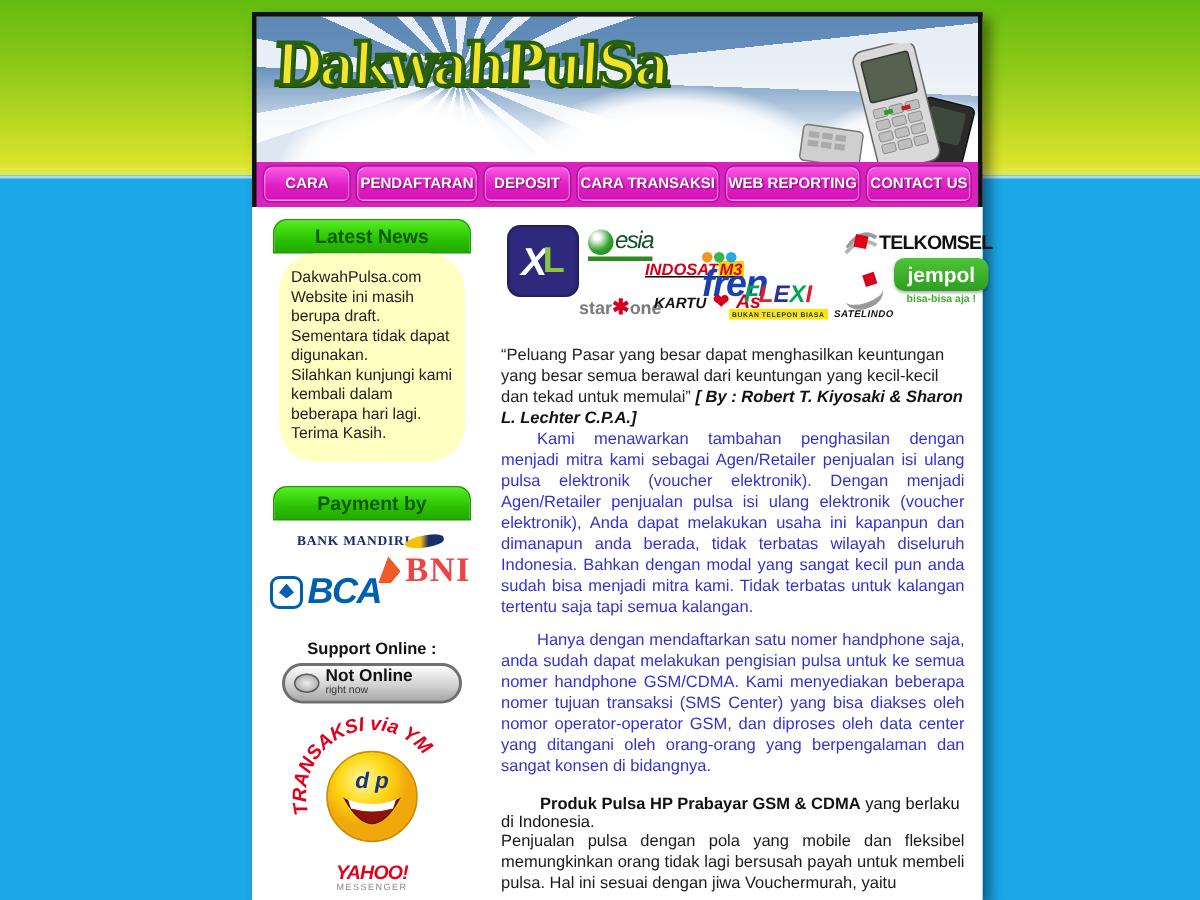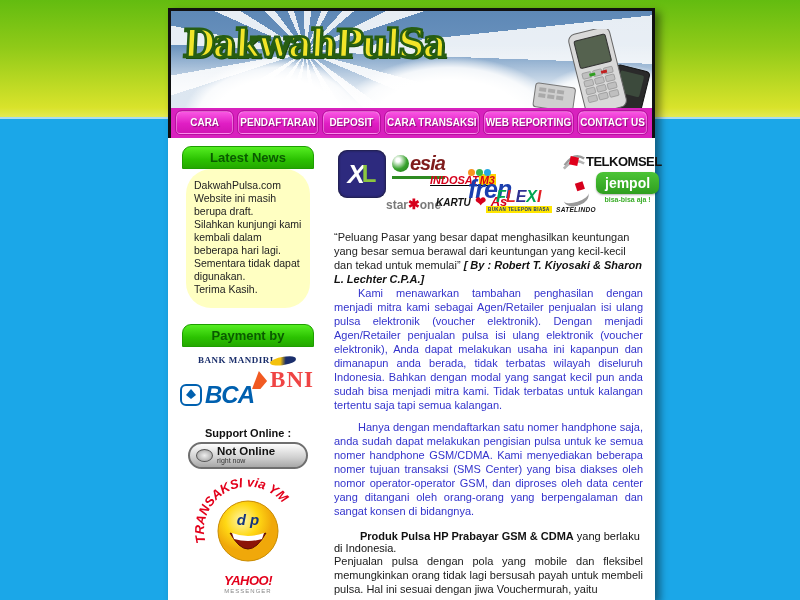--- a/index.html
+++ b/index.html
@@ -83,21 +83,21 @@
 
   
   .operators { position:relative; height:76px; margin-top:2px; }
   .op { position:absolute; white-space:nowrap; }
   .xl-box { left:4px; top:2px; width:48px; height:48px; background:#2D2A7E; border-radius:9px;
     display:flex; align-items:center; justify-content:center; box-shadow:inset 0 0 3px #111; }
   .xl-x { color:#fff; font-size:26px; font-weight:bold; font-style:italic; }
   .xl-l { color:#8CC63F; font-size:24px; font-weight:bold; margin-left:-3px; }
   .esia-top { left:58px; top:4px; display:flex; align-items:center; border-bottom:3px solid #2E8B22; padding-bottom:1px; }
   .esia-ball { width:17px; height:17px; border-radius:50%; background:radial-gradient(circle at 35% 30%,#fff 12%,#37A12C 55%,#1E7A17); margin-right:1px; }
-  .esia-top-txt { font-size:20px; font-weight:bold; font-style:italic; color:#7f1d1d; letter-spacing:-1px; }
+  .esia-top-txt { font-size:16px; font-weight:normal; font-style:italic; color:#14532d; letter-spacing:-1px; }
   .im3 { left:96px; top:26px; font-size:11px; font-weight:bold; font-style:italic;text-decoration:underline; }
   .im3-a { color:#D6001C; }
   .im3-b { background:#FFD400; color:#D6001C; padding:0 1px; }
   .fren { left:134px; top:14px; }
   .fren-dots span { display:inline-block; width:7px; height:7px; border-radius:50%; margin-right:1px; }
   .fren-txt { font-size:25px; font-weight:bold; font-style:italic; color:#1B3FAE; letter-spacing:-1px; line-height:18px; }
   .tsel-top { left:228px; top:2px; display:flex; align-items:center; }
   .tsel-top-txt { font-size:13px; font-weight:bold; color:#111; letter-spacing:-.5px; }
   .star-one { left:52px; top:48px; font-size:12px; color:#7a7a7a; font-weight:bold; }
   .star-ast { color:#D6001C; font-size:14px; }
@@ -185,22 +185,22 @@
   </div>
 
   <div class="content">
 
     <div class="sidebar">
 
       <div class="green-hdr">Latest News</div>
       <div class="news-body">
         <div>DakwahPulsa.com</div>
         <div>Website ini masih berupa draft.</div>
+        <div>Sementara tidak dapat digunakan.</div>
         <div>Silahkan kunjungi kami kembali dalam beberapa hari lagi.</div>
-        <div>Sementara tidak dapat digunakan.</div>
         <div>Terima Kasih.</div>
       </div>
 
       <div class="green-hdr pay-hdr">Payment by</div>
 
       <div class="bank-block">
         <span class="mandiri">BANK MANDIRI</span>
         <span class="mandiri-wave"></span>
         <span class="bni">
           <span class="bni-ico"></span>

